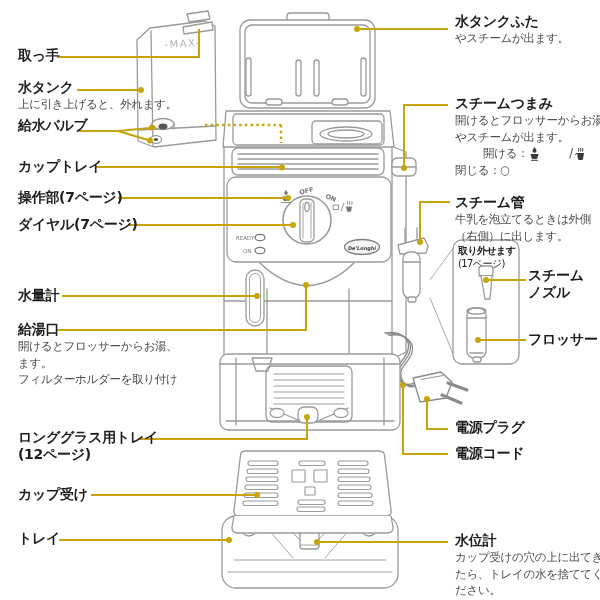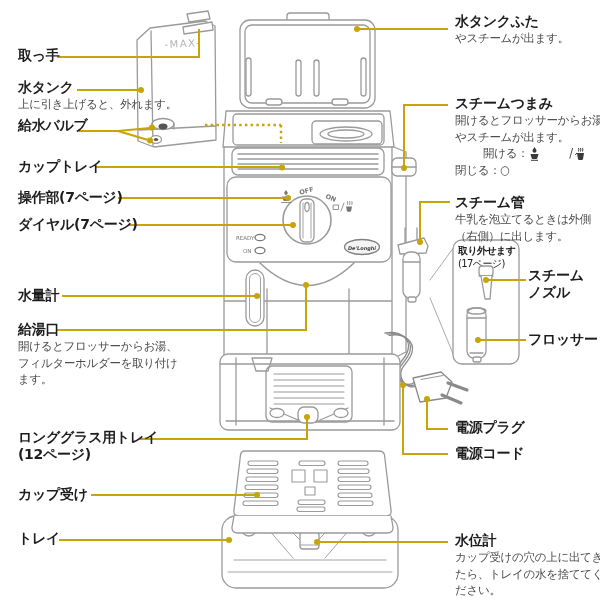--- a/index.html
+++ b/index.html
@@ -246,22 +246,22 @@
     </div>
 <div class="lbl" style="left:18px;top:216px">
       <div class="t">ダイヤル(7ページ)</div>
     </div>
 <div class="lbl" style="left:18px;top:287px">
       <div class="t">水量計</div>
     </div>
 <div class="lbl" style="left:18px;top:321px">
   <div class="t">給湯口</div>
   <div class="n">開けるとフロッサーからお湯、</div>
+  <div class="n">ます。</div>
   <div class="n">フィルターホルダーを取り付け</div>
-  <div class="n">ます。</div>
 </div>
 <div class="lbl" style="left:18px;top:429px">
   <div class="t">ロンググラス用トレイ</div>
   <div class="t">(12ページ)</div>
 </div>
 <div class="lbl" style="left:18px;top:486px">
       <div class="t">カップ受け</div>
     </div>
 <div class="lbl" style="left:18px;top:530px">
       <div class="t">トレイ</div>

